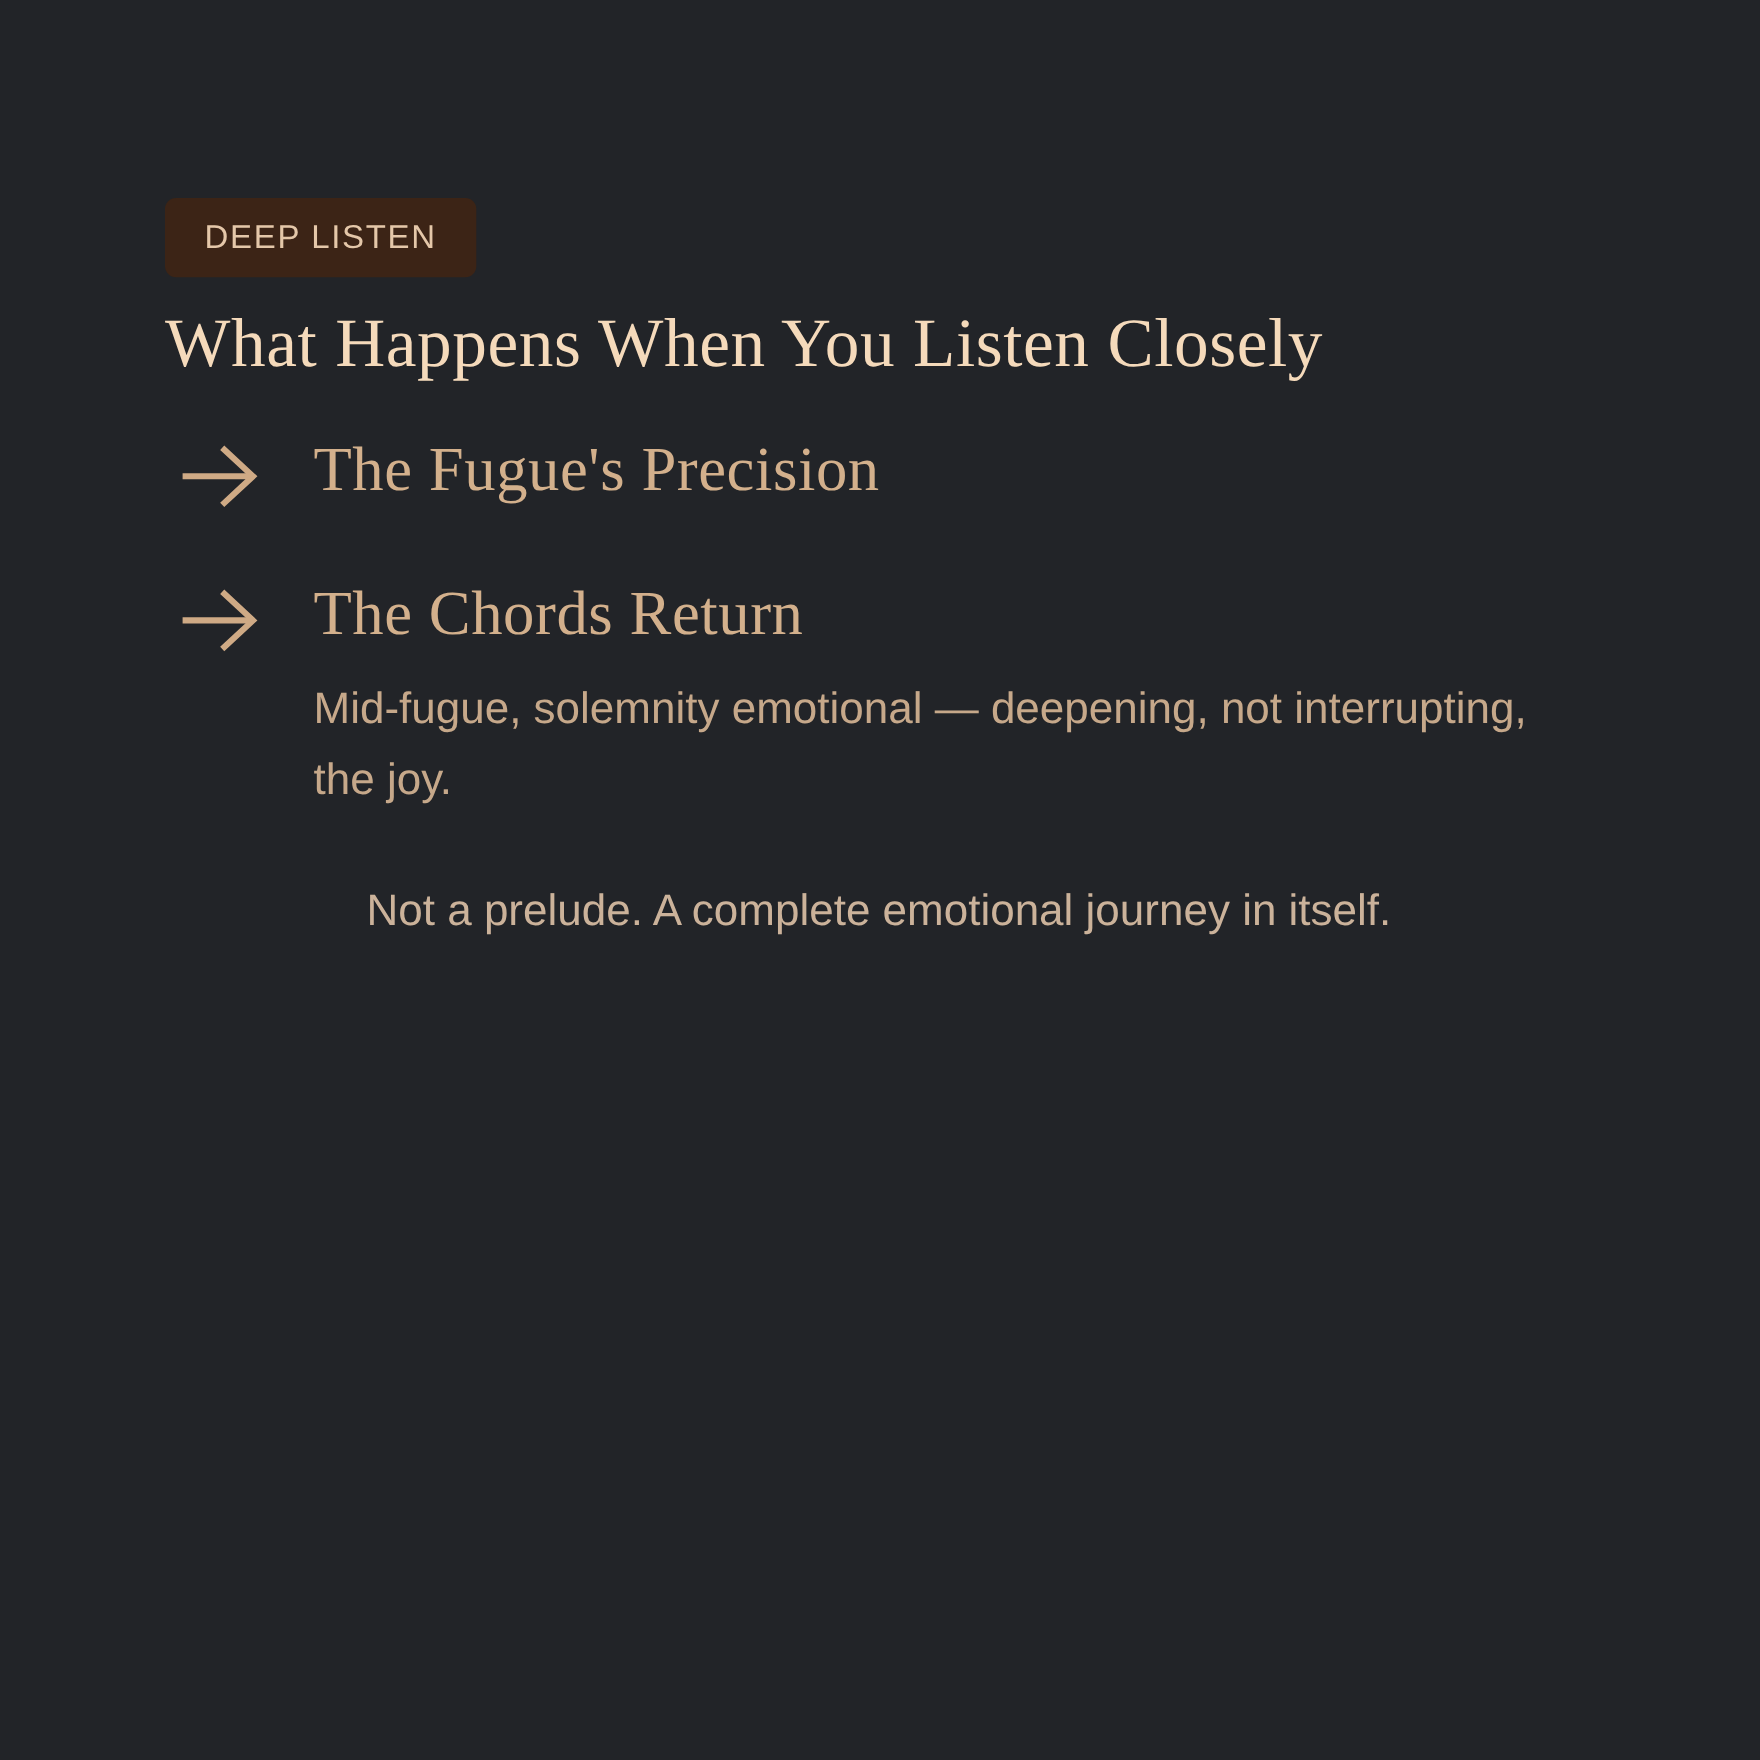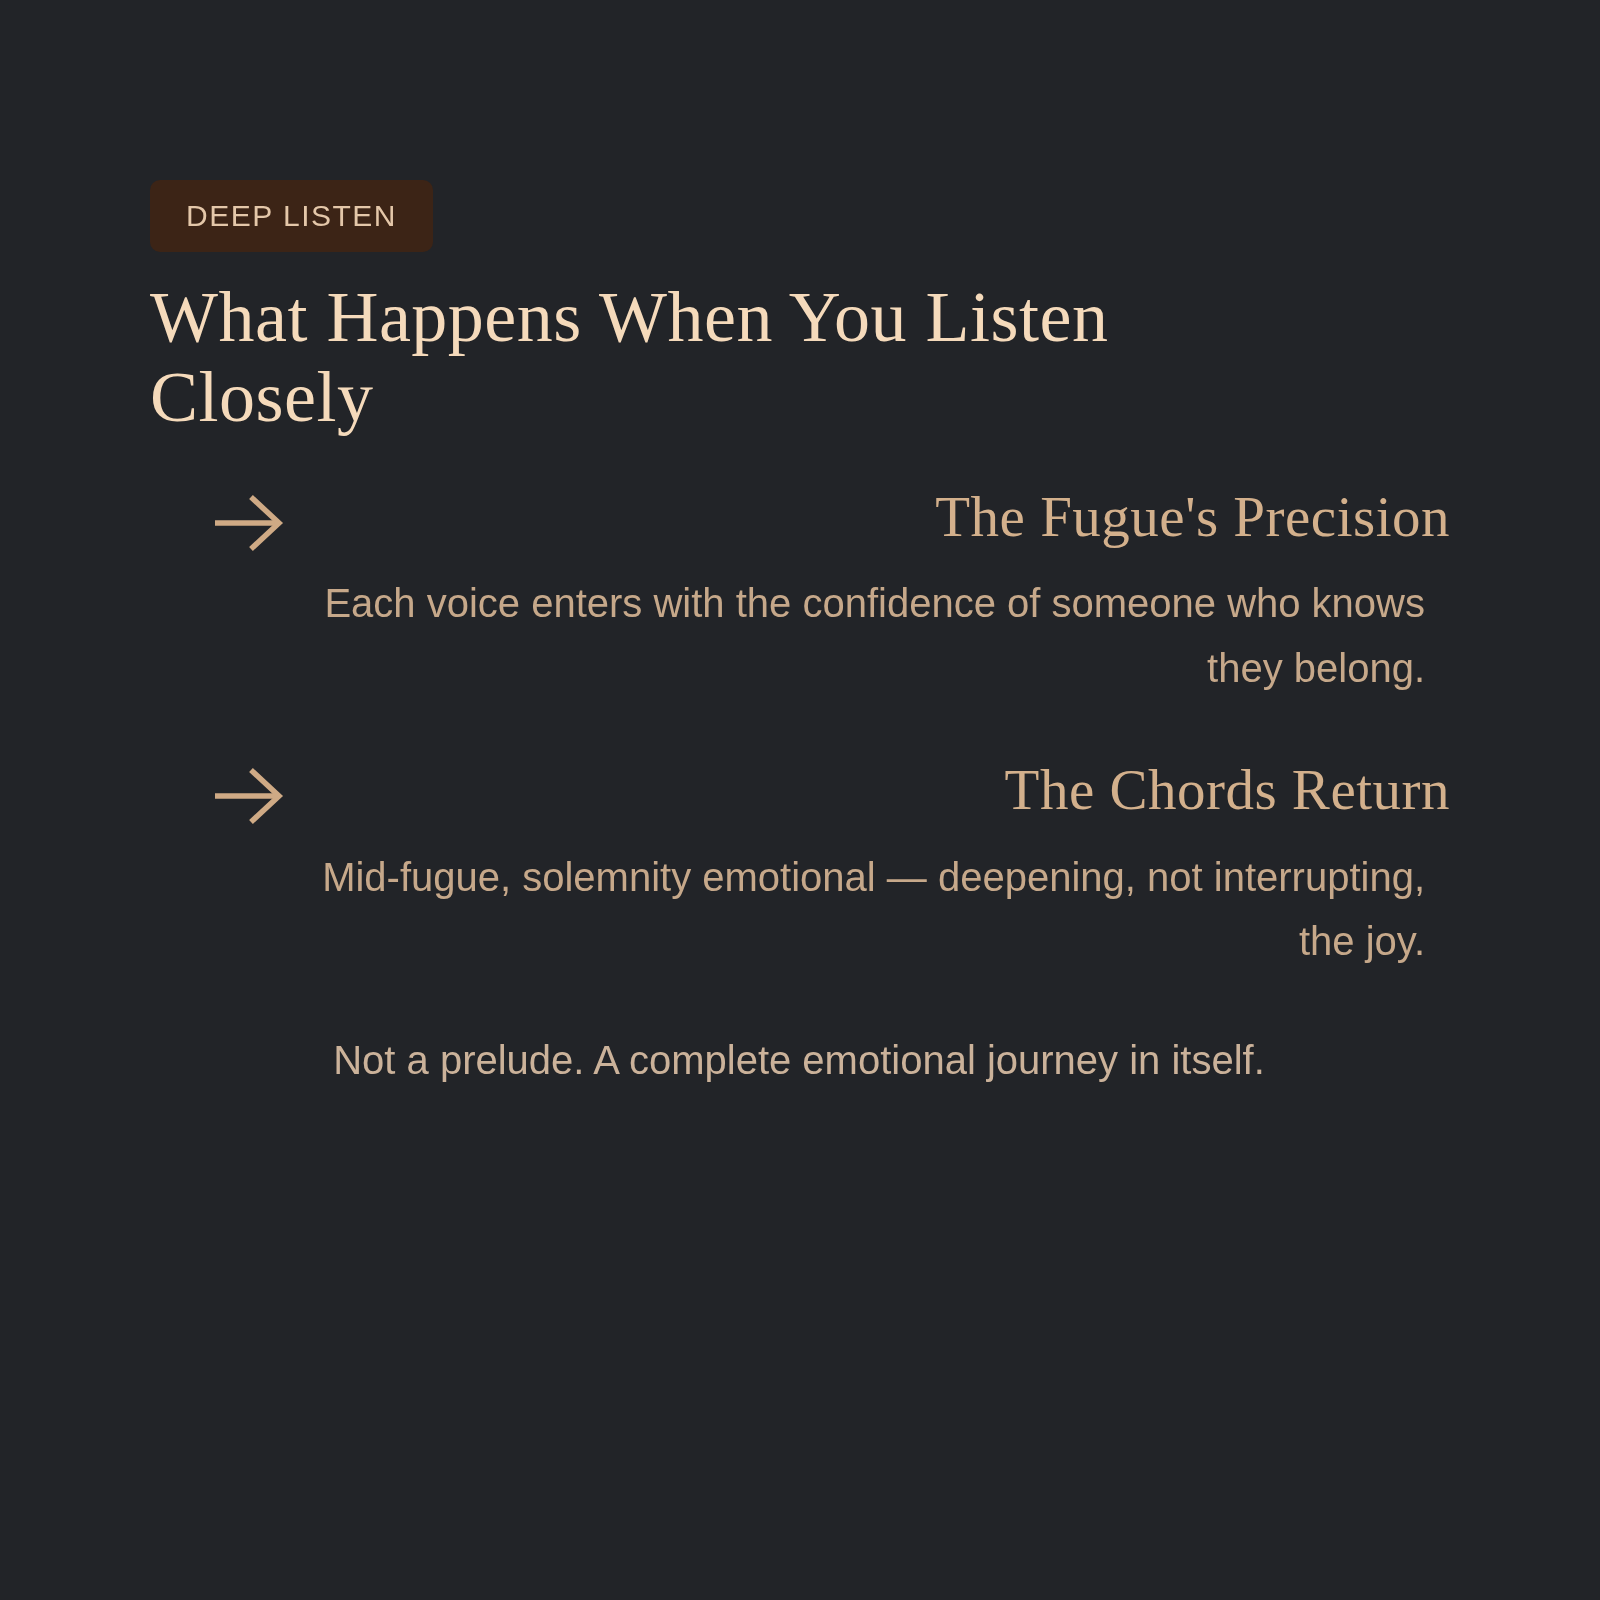--- a/index.html
+++ b/index.html
@@ -30,36 +30,35 @@
     letter-spacing: 1.5px;
     padding: 18px 36px;
     border-radius: 10px;
     line-height: 1.2;
   }
 
   h1.heading {
     margin-top: 26px;
     font-family: "Liberation Serif", serif;
     font-weight: 500;
-    font-size: 72px;
+    font-size: 63px;
     line-height: 1.11;
     color: #f5dabb;
     max-width: 1080px;
     letter-spacing: 0.5px;
   }
 
   .list {
     margin-top: 46px;
   }
 
   .item {
     display: grid;
     grid-template-columns: 135px 1fr;
     margin-bottom: 56px;
-    text-align: right;
   }
 
   .arrow-cell {
     padding-left: 14px;
     padding-top: 8px;
   }
 
   .item-title {
     font-family: "Liberation Serif", serif;
     font-weight: 500;
@@ -99,21 +98,20 @@
 
     <div class="item">
       <div class="arrow-cell">
         <svg width="72" height="62" viewBox="0 0 72 62" fill="none">
           <path d="M2 31 H64" stroke="#cfaa85" stroke-width="5.5"></path>
           <path d="M38 5 L66 31 L38 57" stroke="#cfaa85" stroke-width="5.5" fill="none"></path>
         </svg>
       </div>
       <div>
         <div class="item-title">The Fugue's Precision</div>
-        <div class="item-body">Each voice enters with the confidence of someone who knows they belong.</div>
       </div>
     </div>
 
     <div class="item">
       <div class="arrow-cell">
         <svg width="72" height="62" viewBox="0 0 72 62" fill="none">
           <path d="M2 31 H64" stroke="#cfaa85" stroke-width="5.5"></path>
           <path d="M38 5 L66 31 L38 57" stroke="#cfaa85" stroke-width="5.5" fill="none"></path>
         </svg>
       </div>

